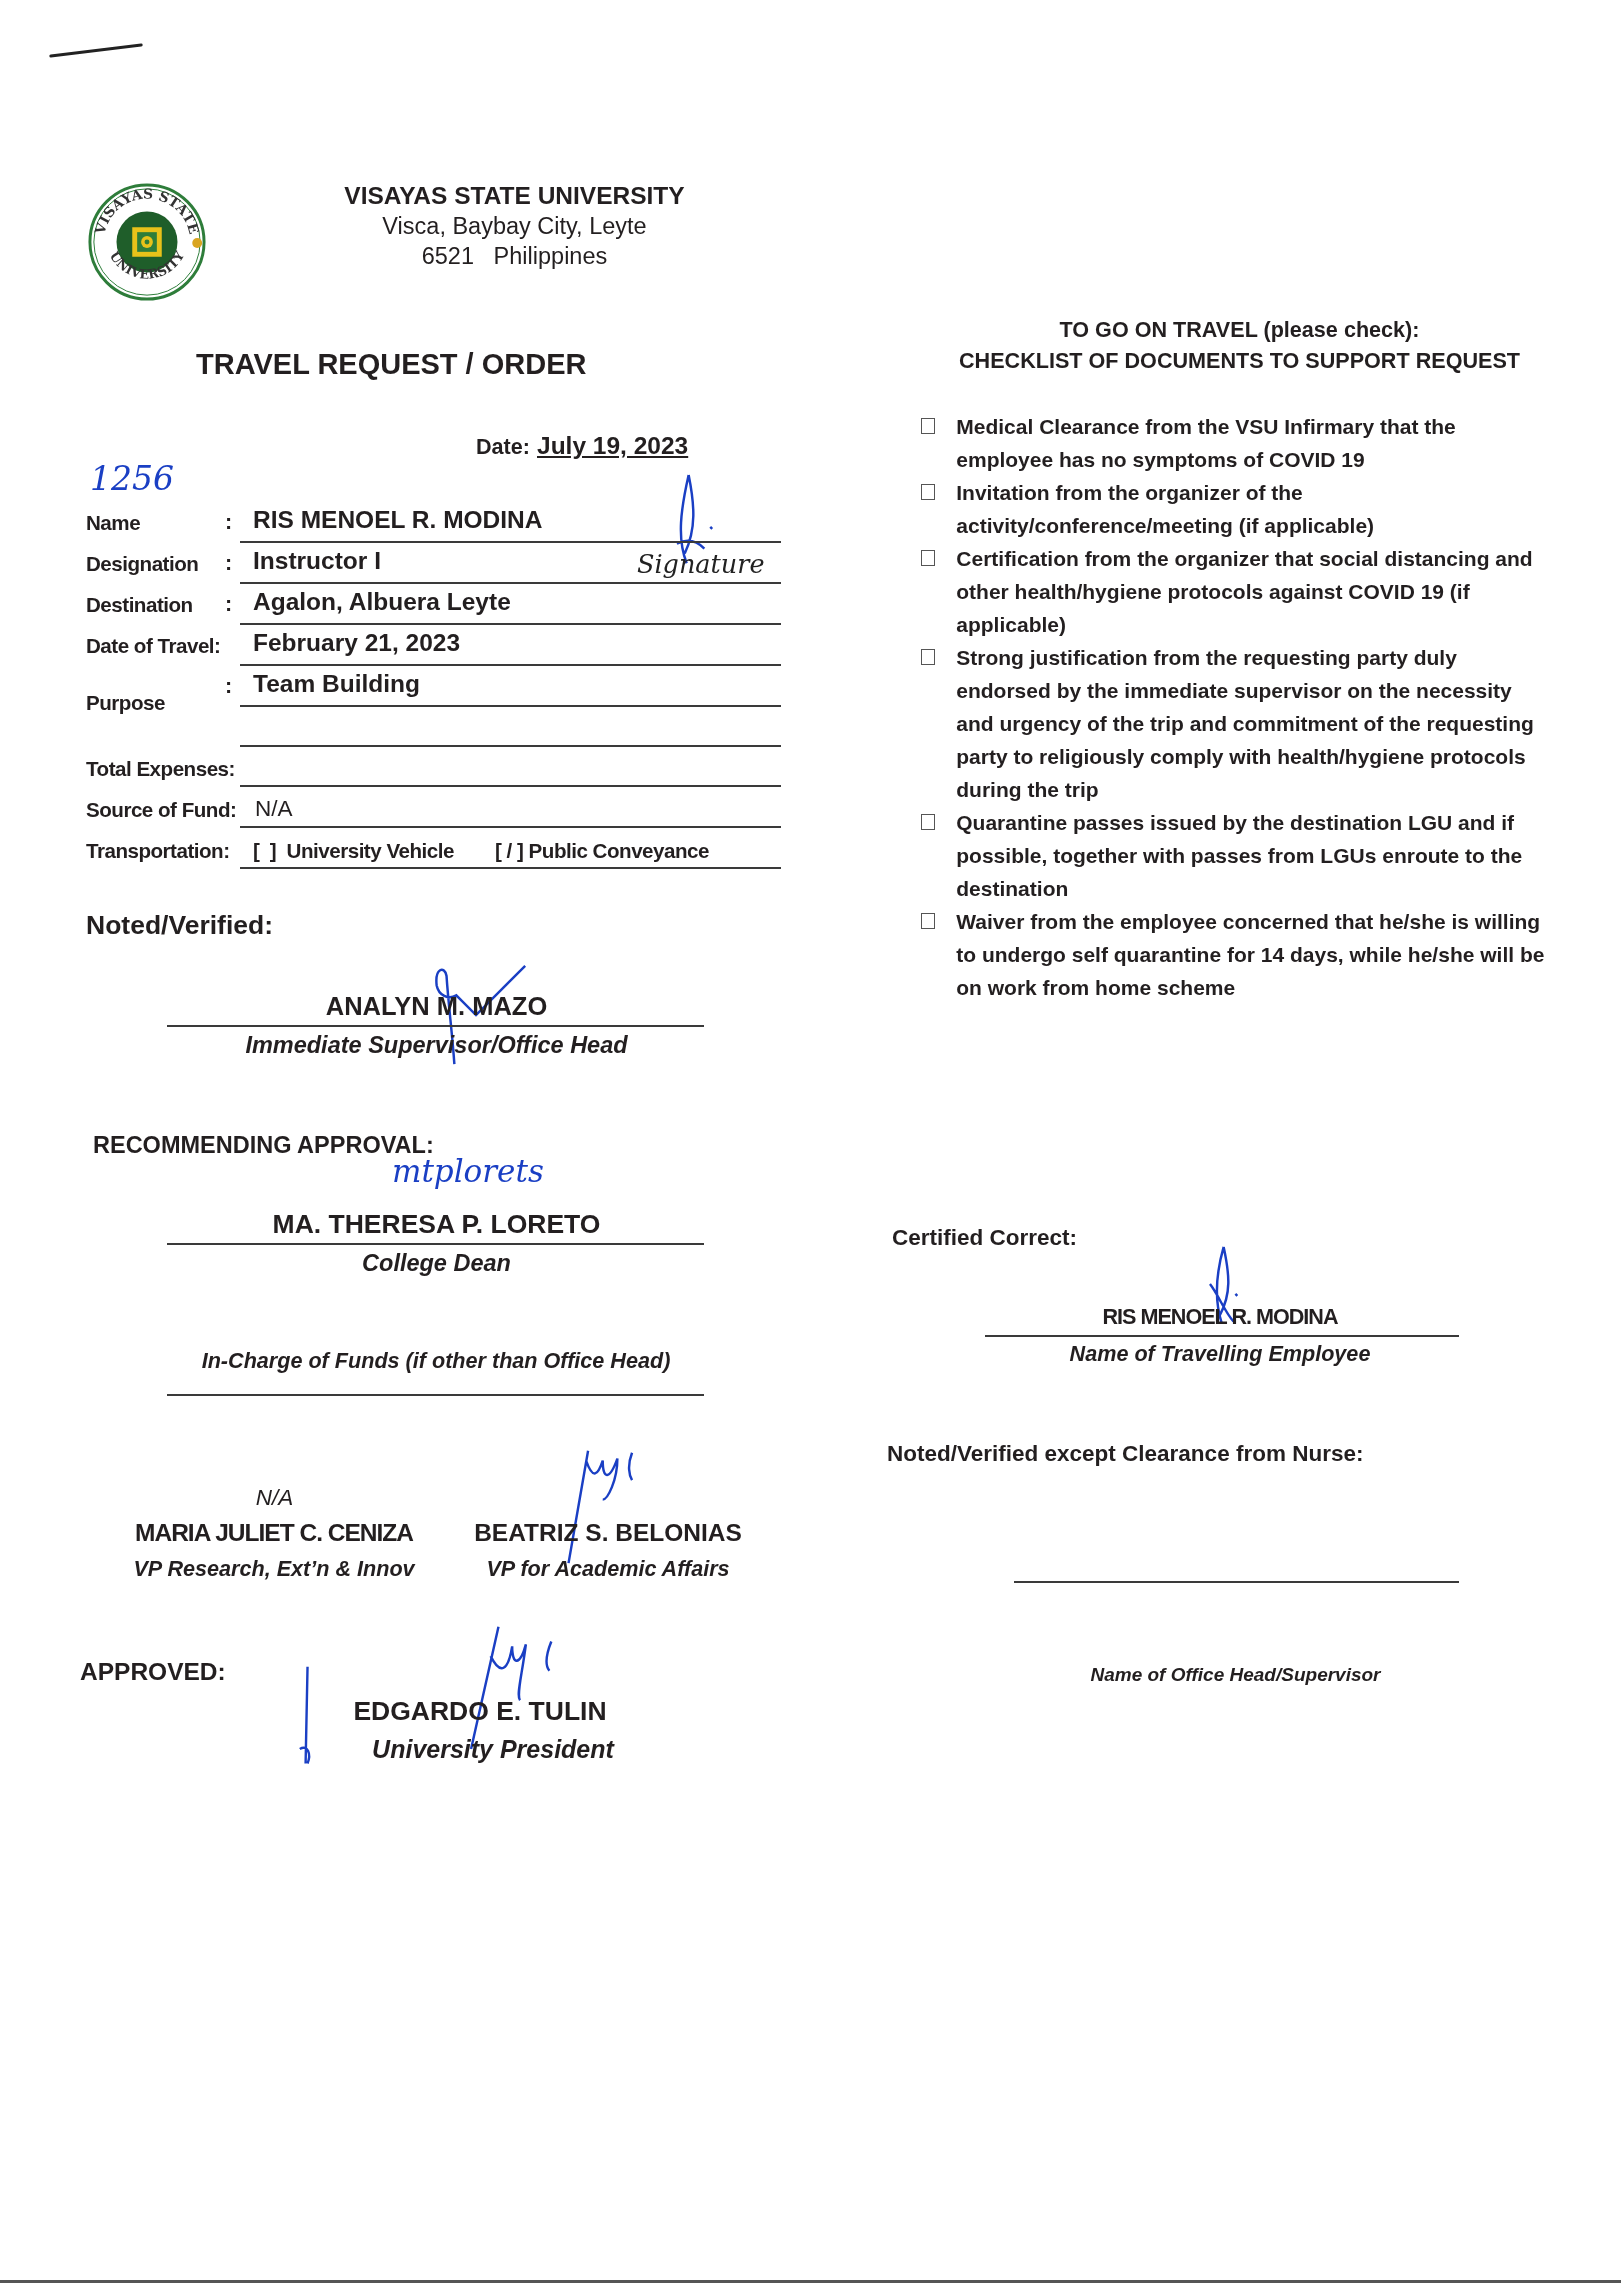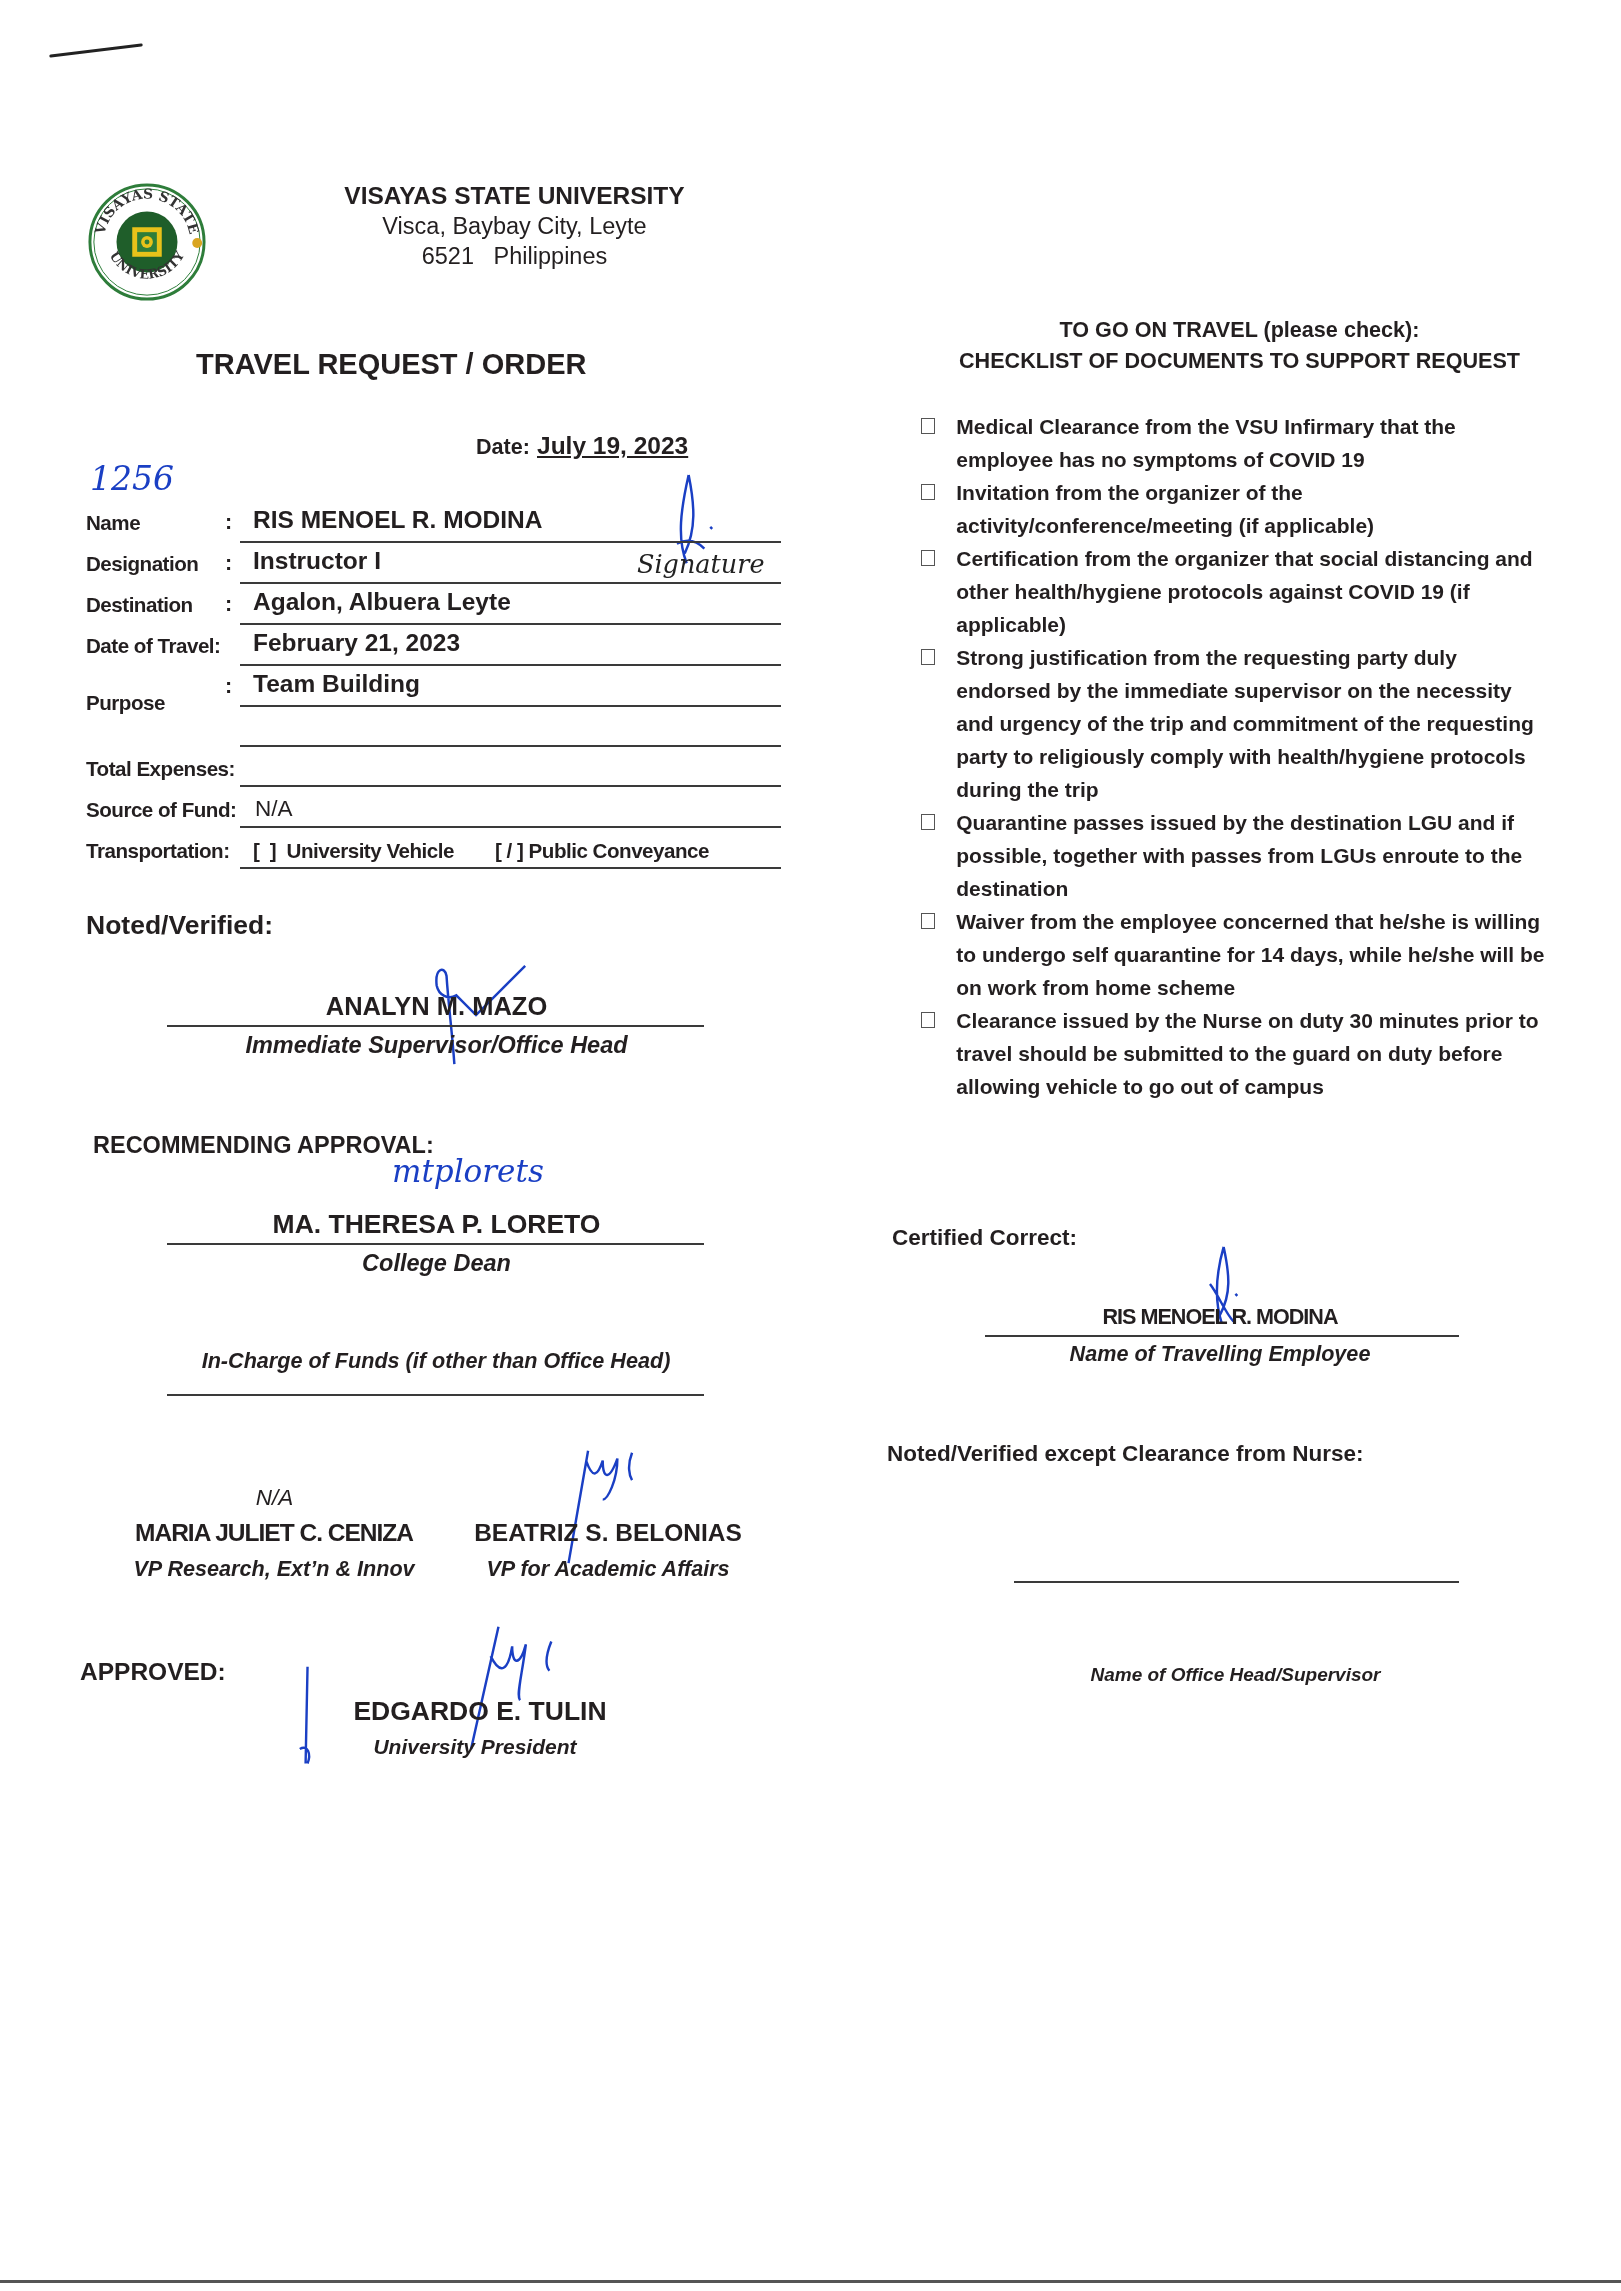--- a/index.html
+++ b/index.html
@@ -163,21 +163,21 @@
   <svg width="29" height="108" viewBox="0 0 30 110">
       <path d="M14 0 L 12 100 M6 85 C 14 80, 18 90, 14 100" stroke="#1a3fc4" stroke-width="2.5" fill="none"></path>
     </svg>
 </div>
 <div class="abs" style="left:461px; top:1617px;">
   <svg width="118" height="137" viewBox="0 0 120 140">
       <path d="M38 10 L 10 135 M30 40 C 40 60, 48 55, 52 30 C 52 50, 60 50, 66 28 C 62 60, 56 80, 60 85 M92 25 C 86 40, 86 50, 90 55" stroke="#1a3fc4" stroke-width="2.5" fill="none"></path>
     </svg>
 </div>
 <div class="abs sig-name center" style="left:323px; width:314px; top:1696px; font-size:26.5px;">EDGARDO E. TULIN</div>
-<div class="abs sig-role center" style="left:318px; width:314px; top:1735px; font-size:21px;">University President</div>
+<div class="abs sig-role center" style="left:336px; width:314px; top:1735px; font-size:25px;">University President</div>
 
 <div class="abs chk-title">
   <div>TO GO ON TRAVEL (please check):</div>
   <div>CHECKLIST OF DOCUMENTS TO SUPPORT REQUEST</div>
 </div>
 
 <ul class="abs chk-list">
   <li class="chk-item">
     <span class="chk-box"></span>
     <span class="chk-text">Medical Clearance from the VSU Infirmary that the employee has no symptoms of COVID 19</span>
@@ -194,24 +194,20 @@
     <span class="chk-box"></span>
     <span class="chk-text">Strong justification from the requesting party duly endorsed by the immediate supervisor on the necessity and urgency of the trip and commitment of the requesting party to religiously comply with health/hygiene protocols during the trip</span>
   </li>
   <li class="chk-item">
     <span class="chk-box"></span>
     <span class="chk-text">Quarantine passes issued by the destination LGU and if possible, together with passes from LGUs enroute to the destination</span>
   </li>
   <li class="chk-item">
     <span class="chk-box"></span>
     <span class="chk-text">Waiver from the employee concerned that he/she is willing to undergo self quarantine for 14 days, while he/she will be on work from home scheme</span>
-  </li>
-  <li class="chk-item">
-    <span class="chk-box"></span>
-    <span class="chk-text">Clearance issued by the Nurse on duty 30 minutes prior to travel should be submitted to the guard on duty before allowing vehicle to go out of campus</span>
   </li>
 </ul>
 
 <div class="abs b" style="left:892px; top:1225px; font-size:22.5px;">Certified Correct:</div>
 <div class="abs" style="left:1206px; top:1245px;">
   <svg width="49" height="88" viewBox="0 0 50 90">
       <path d="M18 2 C 10 30, 8 55, 16 80 M18 2 C 24 30, 26 50, 14 72 M4 40 C 12 50, 20 70, 28 78 M30 50 l2 2" stroke="#1a3fc4" stroke-width="2.5" fill="none"></path>
     </svg>
 </div>
 <div class="abs b center" style="left:980px; width:480px; top:1304px; font-size:21.6px; letter-spacing:-1px;">RIS MENOEL R. MODINA</div>

